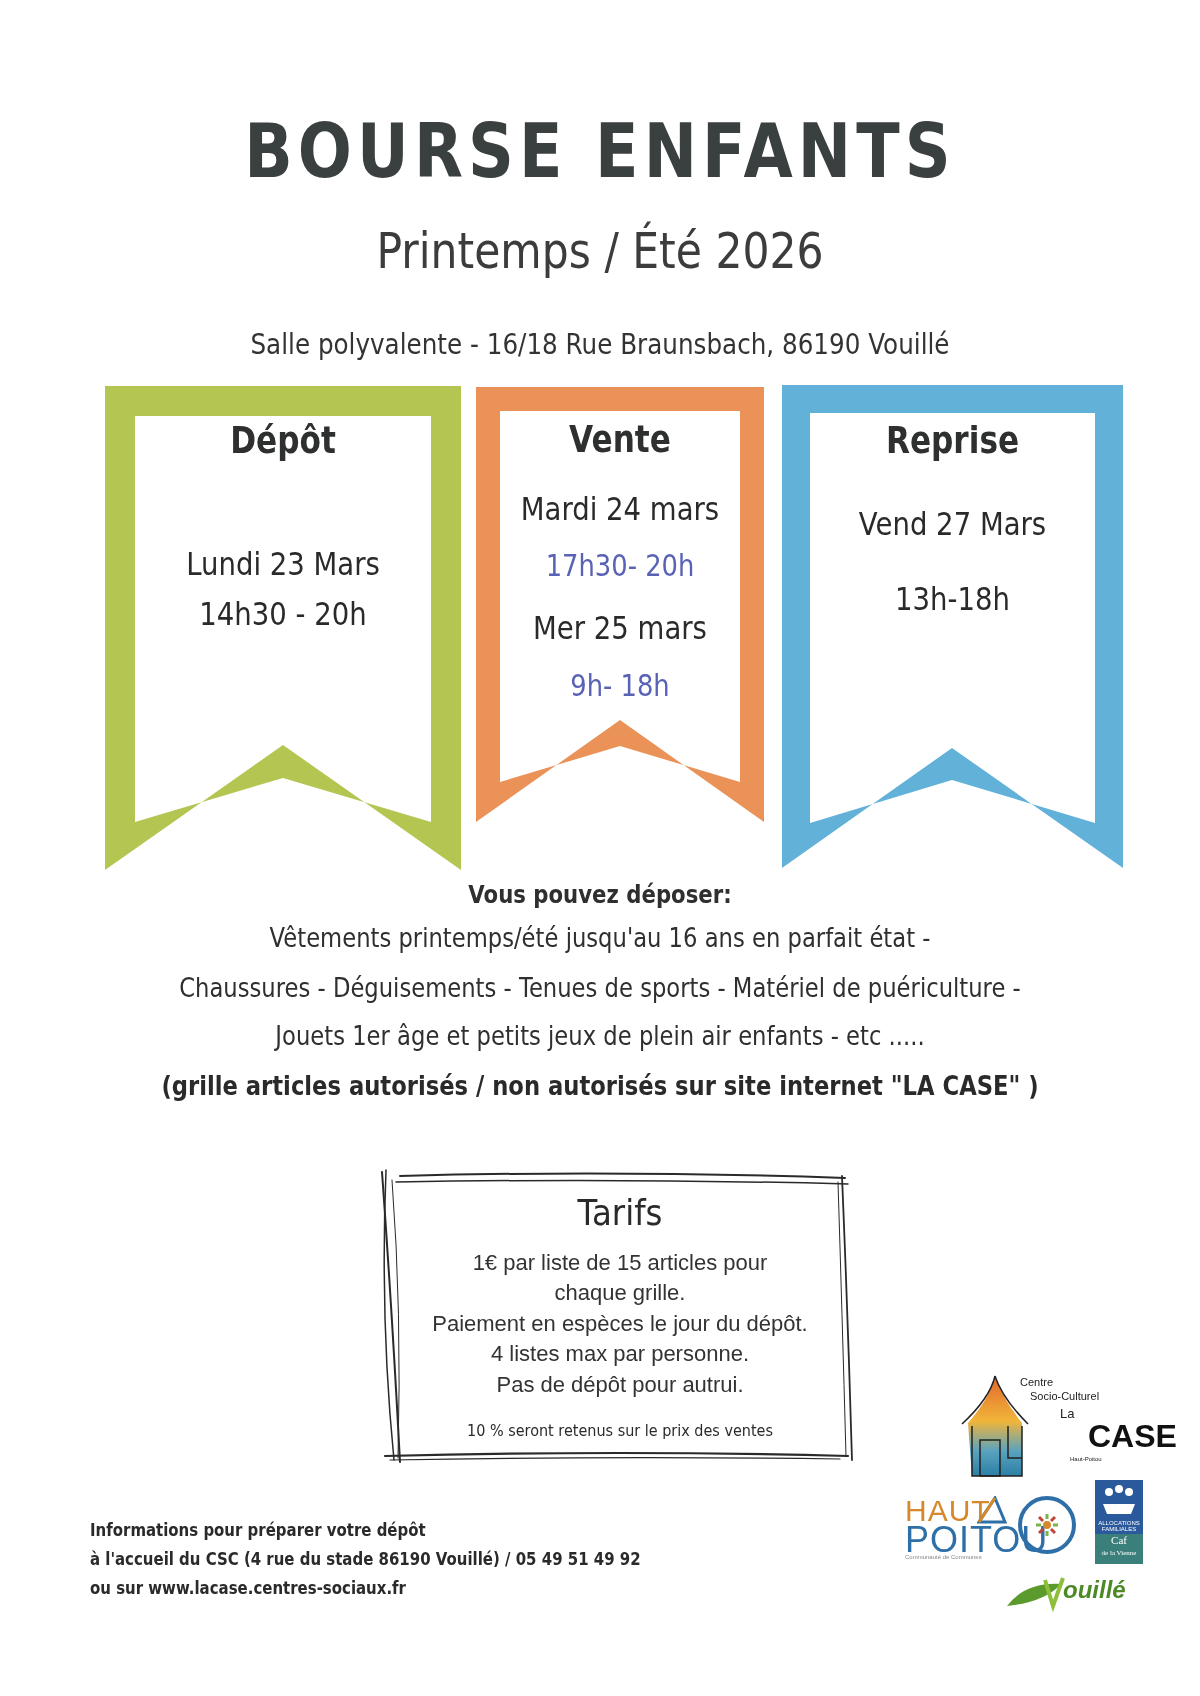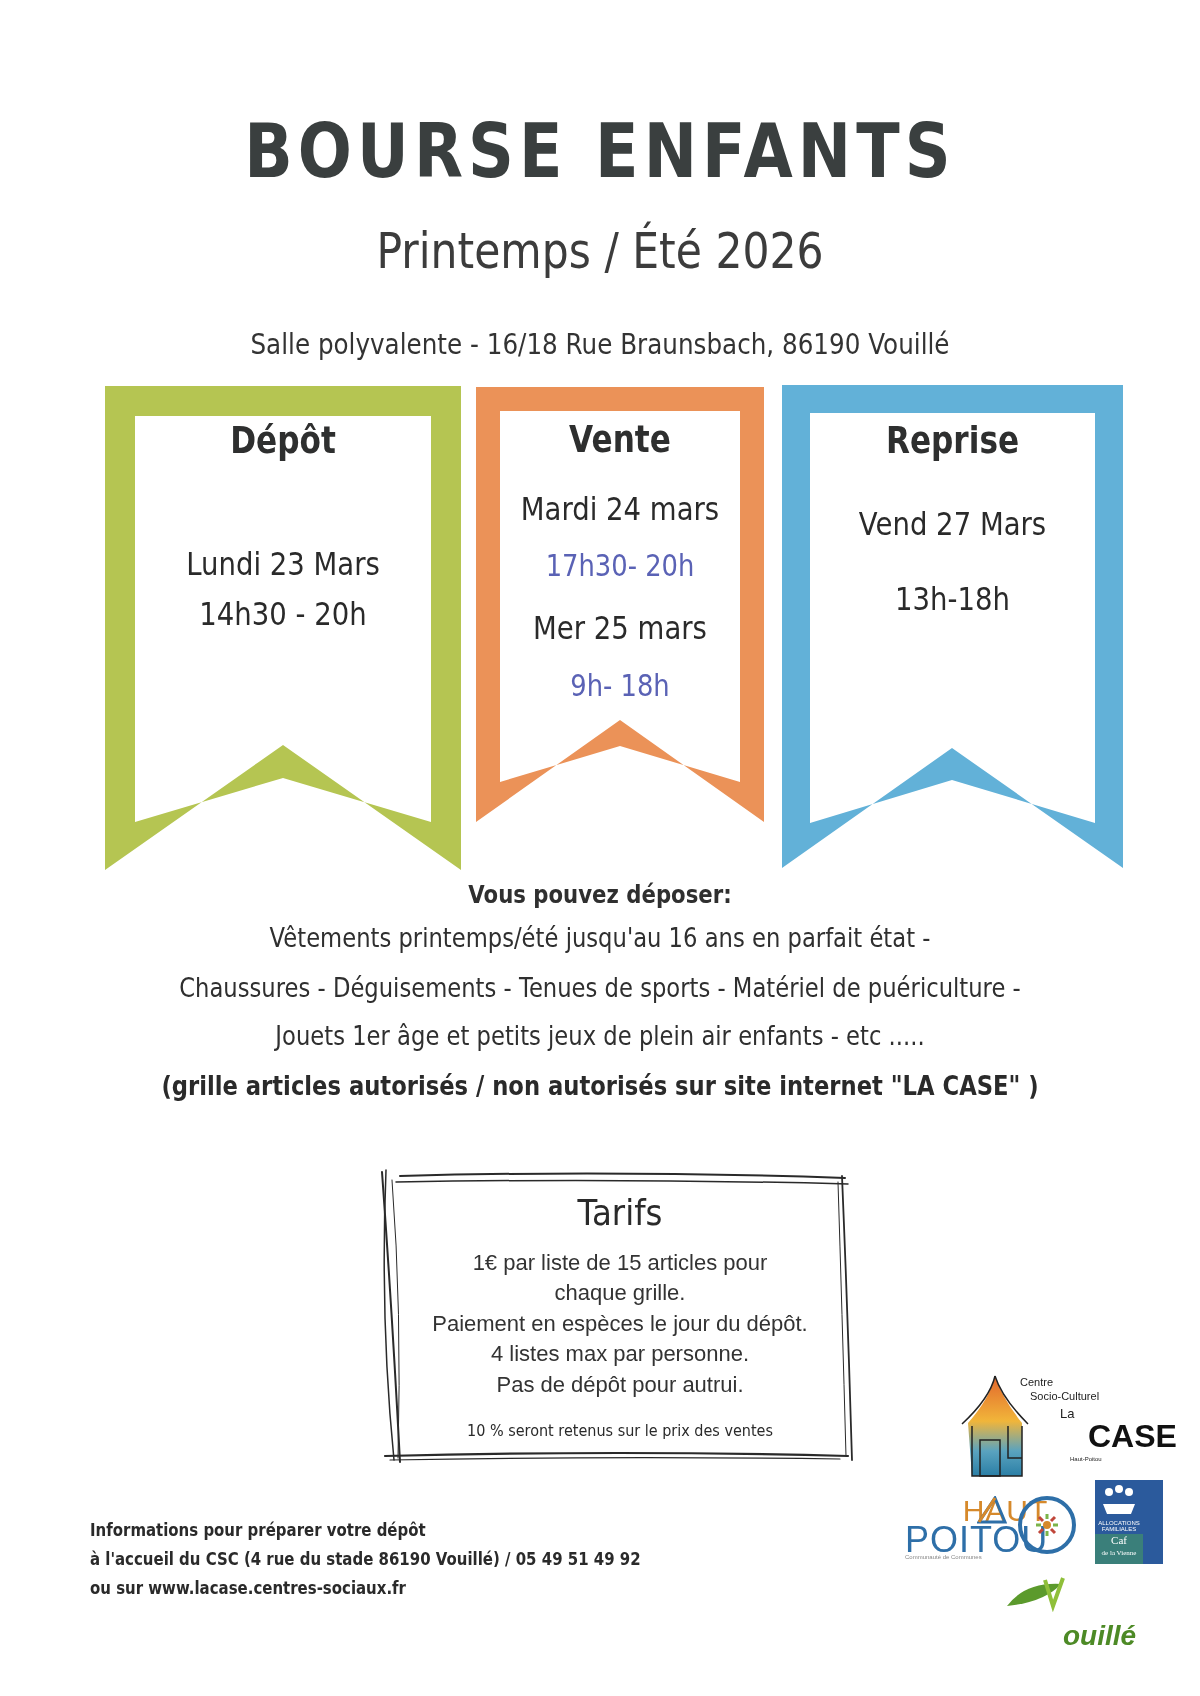--- a/index.html
+++ b/index.html
@@ -30,26 +30,26 @@
   .tarif-title { left: 380px; width: 480px; top: 1192px; font-size: 36px; color: #2a2a2a; transform: scaleX(0.9); }
   .tarif-line { left: 380px; width: 480px; font-size: 22px; color: #333; font-family: "Liberation Sans", sans-serif; }
   .tarif-note { left: 380px; width: 480px; top: 1421px; font-size: 16px; color: #2a2a2a; transform: scaleX(0.9); }
 
   .info { left: 90px; font-size: 17px; font-weight: bold; color: #2a2a2a; transform-origin: left; transform: scaleX(0.88); }
 
   .logo-case { left: 960px; top: 1368px; width: 160px; height: 110px; }
   .logo-case-text-small { font-family: "Liberation Sans", sans-serif; font-size: 11px; color: #222; }
   .logo-case-big { font-family: "Liberation Sans", sans-serif; font-size: 32px; font-weight: bold; color: #111; margin-left: 42px; }
   .logo-haut { left: 905px; top: 1496px; font-family: "Liberation Sans", sans-serif; }
-  .logo-haut .l1 { font-size: 30px; color: #d6892b; letter-spacing: 1px; line-height: 30px; text-align: right; }
+  .logo-haut .l1 { font-size: 30px; color: #d6892b; letter-spacing: 1px; line-height: 30px; }
   .logo-haut .l2 { font-size: 36px; color: #2e6fa8; letter-spacing: 1px; line-height: 28px; }
   .logo-haut .l3 { font-size: 6px; color: #888; }
   .logo-badge { left: 1018px; top: 1496px; width: 58px; height: 58px; border-radius: 50%;
                 border: 4px solid #2e6fa8; box-sizing: border-box; }
-  .logo-caf { left: 1095px; top: 1480px; width: 68px; height: 84px; background: #2b5a9c; }
+  .logo-caf { left: 1095px; top: 1480px; width: 48px; height: 84px; background: #2b5a9c; }
   .logo-caf .caf-bottom { position: absolute; left: 0; bottom: 0; width: 48px; height: 30px; background: #3a7f7a;
         color: #fff; font-family: "Liberation Serif", serif; font-size: 11px; text-align: center; line-height: 13px; }
   .logo-caf .caf-top { position: absolute; left: 0; top: 40px; width: 48px; color: #fff; font-size: 6px; text-align: center; font-family: "Liberation Sans", sans-serif; }
   .logo-vouille { left: 1005px; top: 1576px; width: 130px; height: 36px; }
 </style>
 </head>
 <body>
 
 <div class="abs center title">BOURSE ENFANTS</div>
 <div class="abs center subtitle">Printemps / Été 2026</div>
@@ -165,14 +165,14 @@
     <div>Caf</div>
     <div style="font-size:7px;">de la Vienne</div>
   </div>
 </div>
 
 <div class="abs logo-vouille">
   <svg width="60" height="36" viewBox="0 0 60 36" style="position:absolute;left:0;top:0;">
     <path d="M2,30 Q20,6 56,8 Q40,26 2,30 Z" fill="#5b9a2c"></path>
     <path d="M40,4 L48,30 L58,2" fill="none" stroke="#8fbf3a" stroke-width="4"></path>
   </svg>
-  <div class="abs" style="left:58px;top:0;font-family:'Liberation Sans',sans-serif;font-size:28px;font-weight:bold;font-style:italic;color:#4d8a26;margin-top:44px;">ouillé</div>
+  <div class="abs" style="left:58px;top:0;font-family:'Liberation Sans',sans-serif;font-size:24px;font-weight:bold;font-style:italic;color:#4d8a26;">ouillé</div>
 </div>
 
 </body></html>

